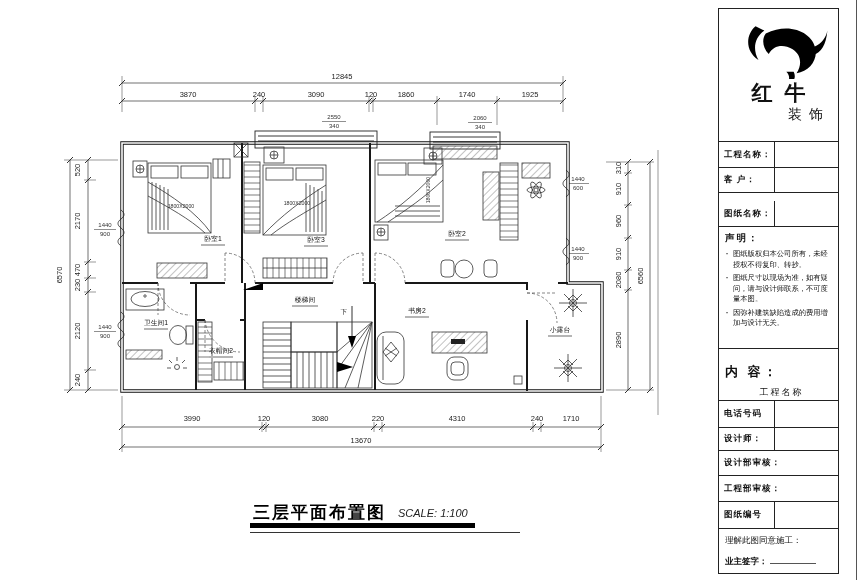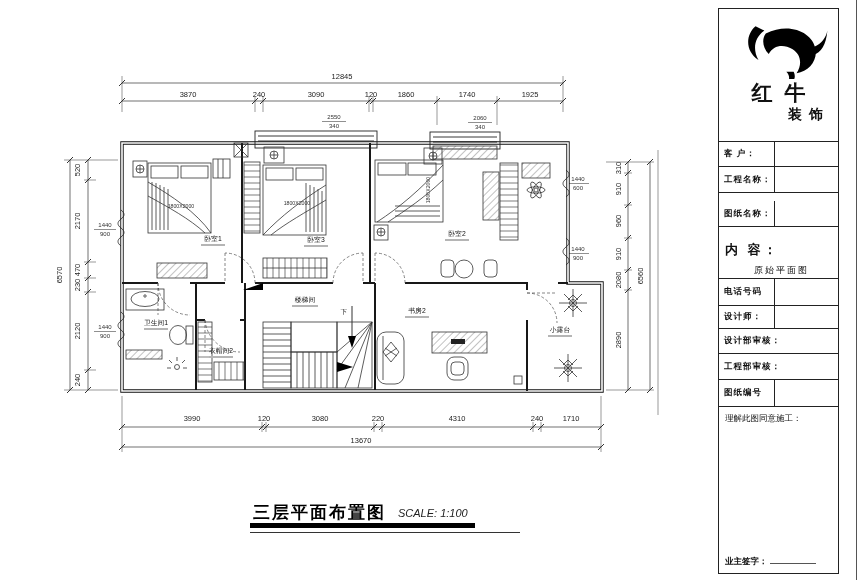--- a/index.html
+++ b/index.html
@@ -16,21 +16,21 @@
   #titleblock{position:absolute;left:718px;top:8px;width:119px;height:564px;
     border:1.4px solid #222;display:flex;flex-direction:column;background:#fff;}
   .tb-row{border-bottom:1px solid #222;display:flex;align-items:center;flex:none;}
   .tb-label{font-size:8.5px;font-weight:bold;padding-left:5px;letter-spacing:1px;}
   .tb-divided .tb-label{width:50px;border-right:1px solid #222;align-self:stretch;
     display:flex;align-items:center;}
   .tb-value{flex:1;}
   #logo-cell{height:132px;border-bottom:1px solid #222;position:relative;flex:none;}
   #brand-name{position:absolute;left:0;right:0;top:70px;text-align:center;
     font-size:21px;font-weight:bold;letter-spacing:12px;text-indent:12px;}
-  #brand-sub{position:absolute;right:8px;top:97px;font-size:14px;font-weight:bold;
+  #brand-sub{position:absolute;right:8px;top:97px;font-size:14px;font-weight:normal;
     letter-spacing:7px;}
   #statement-cell{height:116px;border-bottom:1px solid #222;padding:5px 4px 0 6px;flex:none;}
   #statement-cell h4{margin:0 0 4px 0;font-size:9.5px;letter-spacing:2px;}
   #statement-cell ul{margin:0;padding-left:8px;list-style:none;}
   #statement-cell li{font-size:7.3px;line-height:1.45;margin-bottom:3px;position:relative;}
   #statement-cell li:before{content:"·";position:absolute;left:-7px;font-weight:bold;}
   #content-cell{height:48px;border-bottom:1px solid #222;padding:3px 0 0 6px;flex:none;}
   #content-cell .head{font-size:13px;font-weight:bold;letter-spacing:3px;margin-top:11px;}
   #content-cell .val{font-size:9px;text-align:center;margin-top:5px;letter-spacing:2px;}
   #signature-cell{flex:1;padding:6px 5px 5px 6px;display:flex;
@@ -321,37 +321,45 @@
     <svg width="104" height="66" viewBox="0 0 140 90" style="position:absolute;left:8px;top:4px;">
       <path fill="#000" d="M38,18 C24,30 24,52 42,64 C34,50 36,34 50,24 Z"></path>
       <path fill="#000" d="M52,28 C84,12 116,26 120,50 C122,66 110,80 94,82 C102,70 100,56 88,49 C76,42 62,44 56,56 C48,48 46,36 52,28 Z"></path>
       <path fill="#000" d="M118,46 C128,42 134,34 136,24 C134,44 128,54 116,58 Z"></path>
       <path fill="#000" d="M90,80 C94,88 90,96 80,98 C86,90 84,84 80,80 Z"></path>
     </svg>
     <div id="brand-name">红牛</div>
     <div id="brand-sub">装饰</div>
   </div>
 
+  <div class="tb-row tb-divided" style="height:25px;">
+    <div class="tb-label">工程名称：</div>
+    <div class="tb-value"></div>
+  </div>
   <div class="tb-row tb-divided" style="height:24px;">
     <div class="tb-label">客 户：</div>
     <div class="tb-value"></div>
   </div>
-  <div class="tb-row tb-divided" style="height:25px;">
-    <div class="tb-label">工程名称：</div>
-    <div class="tb-value"></div>
-  </div>
   <div class="tb-row tb-divided" style="height:25px;margin-top:8px;">
     <div class="tb-label">图纸名称：</div>
     <div class="tb-value"></div>
   </div>
 
+  <div id="statement-cell">
+    <h4>声明：</h4>
+    <ul>
+      <li>图纸版权归本公司所有，未经授权不得复印、转抄。</li>
+      <li>图纸尺寸以现场为准，如有疑问，请与设计师联系，不可度量本图。</li>
+      <li>因弥补建筑缺陷造成的费用增加与设计无关。</li>
+    </ul>
+  </div>
 
   <div id="content-cell">
     <div class="head">内 容：</div>
-    <div class="val">原始平面图</div>
+    <div class="val">工程名称</div>
   </div>
 
   <div class="tb-row tb-divided" style="height:26px;">
     <div class="tb-label">电话号码</div>
     <div class="tb-value"></div>
   </div>
   <div class="tb-row tb-divided" style="height:22px;">
     <div class="tb-label">设计师：</div>
     <div class="tb-value"></div>
   </div>

